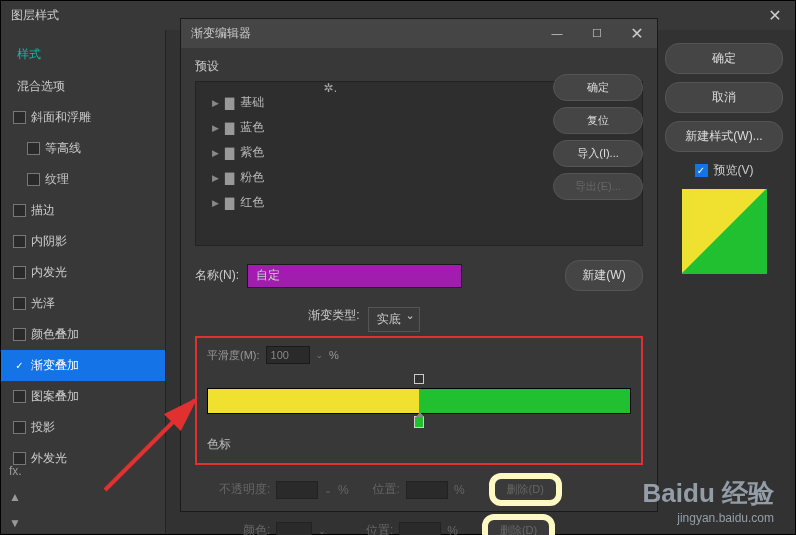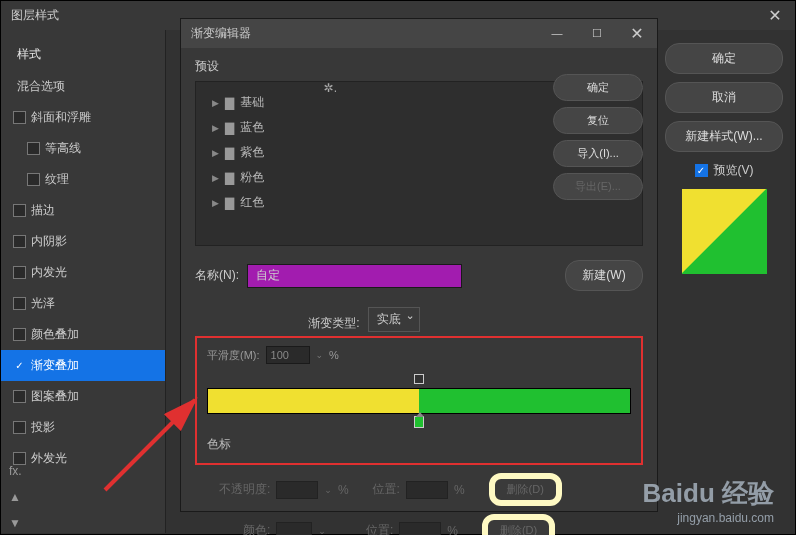--- a/index.html
+++ b/index.html
@@ -10,21 +10,21 @@
     .gradient-editor-window { left: 180px; top: 18px; width: 478px; height: 494px; background: #383838; border: 1px solid #1a1a1a; z-index: 10; }
     
     .titlebar { background: #383838; padding: 6px 10px; font-size: 12px; position: relative; }
     .titlebar-light { background: #454545; }
     .window-controls { position: absolute; right: 0; top: 0; display: flex; }
     .win-btn { width: 40px; height: 28px; display: flex; align-items: center; justify-content: center; cursor: pointer; color: #ccc; font-size: 11px; }
     .win-btn.close { font-size: 16px; }
     
     .ls-body { display: flex; height: calc(100% - 30px); }
     .sidebar { width: 165px; background: #383838; border-right: 1px solid #222; padding-top: 8px; }
-    .sidebar-header { padding: 8px 16px; font-size: 12px; color: #e5e5e5; }
+    .sidebar-header { padding: 8px 16px; font-size: 12px; color: #14b8a6; }
     .sidebar-item { padding: 7px 16px 7px 30px; display: flex; align-items: center; cursor: pointer; position: relative; }
     .sidebar-item.no-check { padding-left: 16px; }
     .sidebar-item.selected { background: #1473e6; color: #fff; }
     .checkbox { width: 13px; height: 13px; border: 1px solid #777; background: #2a2a2a; margin-right: 8px; display: inline-flex; align-items: center; justify-content: center; position: absolute; left: 12px; }
     .checkbox.checked { background: #1473e6; border-color: #1473e6; }
     .checkbox.checked::after { content: "✓"; color: #fff; font-size: 10px; }
     
     .sidebar-footer { position: absolute; bottom: 4px; left: 8px; display: flex; gap: 12px; color: #999; flex-direction: column; }
     .footer-icon { cursor: pointer; font-size: 12px; }
     
@@ -44,21 +44,21 @@
     .folder-icon { color: #999; font-size: 12px; }
     
     .ge-buttons { position: absolute; right: 14px; top: 55px; width: 90px; }
     .ge-buttons .btn { margin-bottom: 6px; font-size: 11px; padding: 5px 0; }
     .btn.disabled { color: #666; cursor: default; }
     
     .name-row { display: flex; align-items: center; gap: 8px; margin-top: 14px; }
     .name-input { background: #a21caf; border: 1px solid #1a1a1a; padding: 4px 8px; color: #ccc; width: 215px; font-size: 12px; }
     .name-btn { margin-left: auto; width: 78px; }
     
-    .type-row { display: flex; align-items: flex-end; gap: 8px; margin-top: 16px; justify-content: center; margin-right: 110px; }
+    .type-row { display: flex; align-items: flex-start; gap: 8px; margin-top: 16px; justify-content: center; margin-right: 110px; }
     .select-box { background: #3a3a3a; border: 1px solid #555; padding: 3px 18px 3px 8px; color: #ccc; cursor: pointer; position: relative; font-size: 12px; }
     .select-box::after { content: "⌄"; position: absolute; right: 4px; top: 1px; font-size: 11px; }
     
     .gradient-area { border: 2px solid #e03030; margin-top: 4px; padding: 8px 10px 10px; position: relative; }
     .smooth-row { display: flex; align-items: center; gap: 6px; color: #999; font-size: 11px; margin-bottom: 10px; }
     .smooth-input { background: #2a2a2a; border: 1px solid #1a1a1a; padding: 2px 4px; width: 44px; color: #888; font-size: 11px; }
     
     .gradient-bar-wrap { position: relative; padding: 14px 0 18px; }
     .opacity-stop { position: absolute; top: 0; left: 50%; width: 10px; height: 10px; border: 1px solid #ccc; background: #333; transform: translateX(-50%); }
     .gradient-bar { height: 26px; background: linear-gradient(to right, #f0e030 0%, #f0e030 50%, #20c030 50%, #20c030 100%); border: 1px solid #000; }

